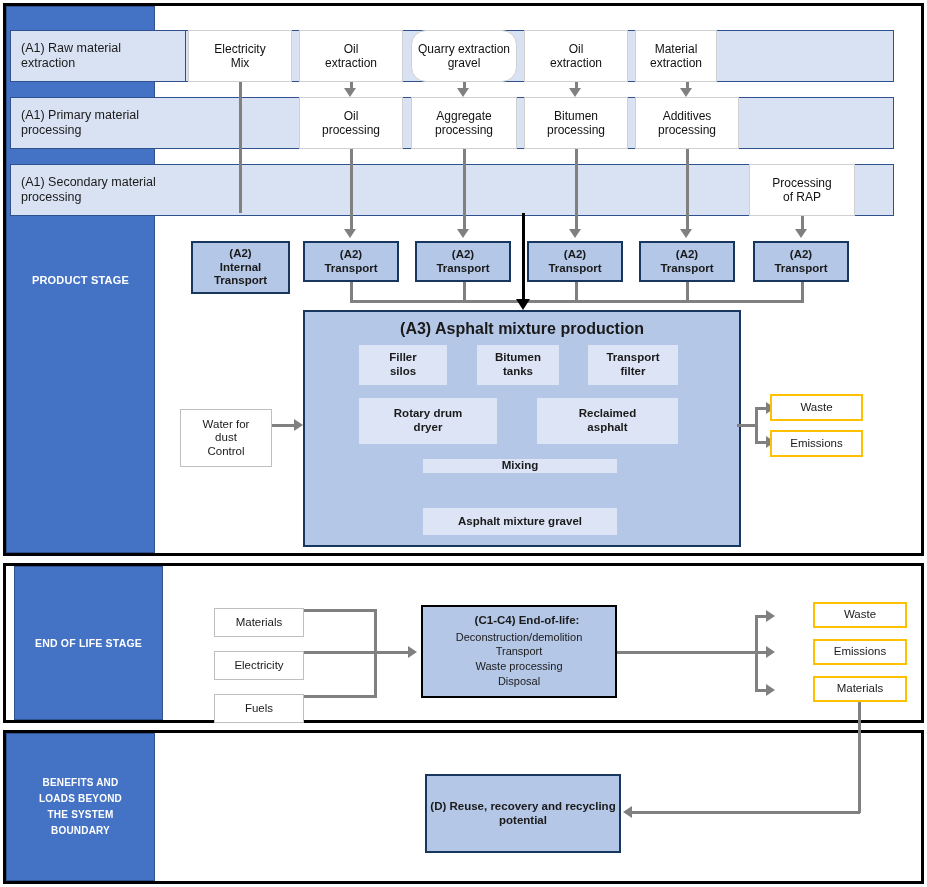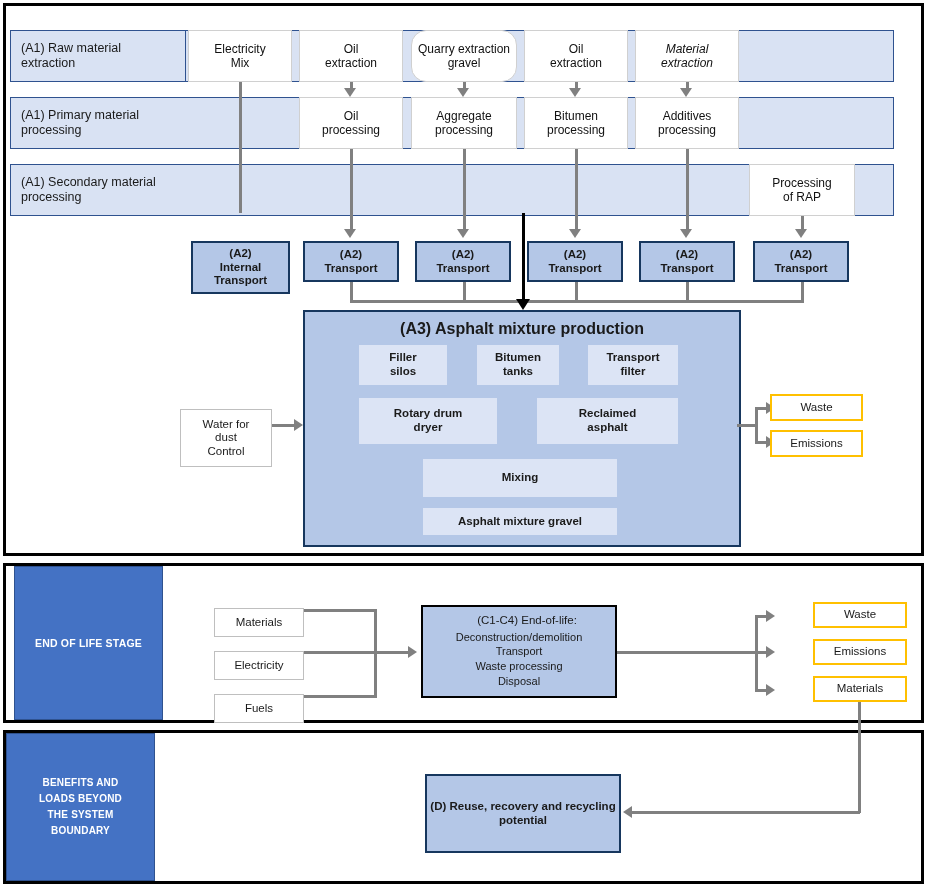--- a/index.html
+++ b/index.html
@@ -17,21 +17,21 @@
       text-align:center;line-height:1.18;color:#111;}
 
   .a1row{background:#D9E2F3;border:1px solid #2F528F;}
   .a1label{justify-content:flex-start;padding-left:10px;text-align:left;font-size:12.5px;color:#1a1a1a;}
   .white{background:#ffffff;border:1px solid #D0D0D0;font-size:12px;}
   .a2{background:#B4C7E7;border:2px solid #17375E;font-size:11.5px;font-weight:bold;color:#1a1a1a;}
   .a3wrap{background:#B4C7E7;border:2px solid #17375E;}
   .a3title{position:absolute;left:0;right:0;top:8px;text-align:center;font-size:16px;font-weight:bold;color:#1a1a1a;}
   .sub{background:#DCE4F5;border:none;font-size:11.5px;font-weight:bold;color:#1a1a1a;}
   .eol{background:#B4C7E7;border:2px solid #000;font-size:11px;color:#1a1a1a;flex-direction:column;}
-  .eol .ttl{font-weight:normal;font-size:11.5px;margin-bottom:2px;padding-left:16px;}
+  .eol .ttl{font-weight:bold;font-size:11.5px;margin-bottom:2px;padding-left:16px;}
   .eol .ln{font-size:11px;line-height:1.35;}
   .gold{background:#ffffff;border:2px solid #FFC000;font-size:11.5px;color:#1a1a1a;}
   .plain{background:#ffffff;border:1px solid #BFBFBF;font-size:11.5px;color:#1a1a1a;margin-top:12px;}
   .dblue{background:#B4C7E7;border:2px solid #17375E;font-size:11.5px;font-weight:bold;color:#1a1a1a;}
 
   
   .ln-v{position:absolute;width:3px;background:#808080;}
   .ln-h{position:absolute;height:3px;background:#808080;}
   .ln-v.k{background:#000;width:3px;}
   .arw-d{position:absolute;width:0;height:0;border-left:6px solid transparent;border-right:6px solid transparent;border-top:9px solid #808080;}
@@ -39,20 +39,23 @@
   .arw-r{position:absolute;width:0;height:0;border-top:6px solid transparent;border-bottom:6px solid transparent;border-left:9px solid #808080;}
   .arw-l{position:absolute;width:0;height:0;border-top:6px solid transparent;border-bottom:6px solid transparent;border-right:9px solid #808080;}
 </style>
 </head>
 <body>
 
 <div id="canvas">
 
   <div class="panel" style="left:3px;top:3px;width:921px;height:553px;"></div>
 
+  <div class="stage-band" style="left:6px;top:6px;width:149px;height:547px;font-size:11px;">
+    <span>PRODUCT STAGE</span>
+  </div>
 
   <div class="bx a1row a1label" style="left:10px;top:30px;width:176px;height:52px;">
     <span style="display:block">
       <span>(A1) Raw material</span><br>
       <span>extraction</span>
     </span>
   </div>
   <div class="bx a1row" style="left:186px;top:30px;width:708px;height:52px;border-left:none;"></div>
 
   <div class="bx white" style="left:188px;top:30px;width:104px;height:52px;">
@@ -60,21 +63,21 @@
   </div>
   <div class="bx white" style="left:299px;top:30px;width:104px;height:52px;">
     <span><span>Oil</span><br><span>extraction</span></span>
   </div>
   <div class="bx white" style="left:411px;top:30px;width:106px;height:52px;border-radius:15px;">
     <span><span>Quarry extraction</span><br><span>gravel</span></span>
   </div>
   <div class="bx white" style="left:524px;top:30px;width:104px;height:52px;">
     <span><span>Oil</span><br><span>extraction</span></span>
   </div>
-  <div class="bx white" style="left:635px;top:30px;width:104px;height:52px;font-style:italic;">
+  <div class="bx white" style="left:635px;top:30px;width:82px;height:52px;">
     <span><span>Material</span><br><span>extraction</span></span>
   </div>
 
   <div class="bx a1row a1label" style="left:10px;top:97px;width:232px;height:52px;">
     <span style="display:block">
       <span>(A1) Primary material</span><br>
       <span>processing</span>
     </span>
   </div>
   <div class="bx a1row" style="left:242px;top:97px;width:652px;height:52px;border-left:none;"></div>
@@ -172,21 +175,21 @@
   </div>
   <div class="bx sub" style="left:588px;top:345px;width:90px;height:40px;">
     <span><span>Transport</span><br><span>filter</span></span>
   </div>
   <div class="bx sub" style="left:359px;top:398px;width:138px;height:46px;">
     <span><span>Rotary drum</span><br><span>dryer</span></span>
   </div>
   <div class="bx sub" style="left:537px;top:398px;width:141px;height:46px;">
     <span><span>Reclaimed</span><br><span>asphalt</span></span>
   </div>
-  <div class="bx sub" style="left:423px;top:459px;width:194px;height:38px;">
+  <div class="bx sub" style="left:423px;top:459px;width:194px;height:14px;">
     <span>Mixing</span>
   </div>
   <div class="bx sub" style="left:423px;top:508px;width:194px;height:27px;">
     <span>Asphalt mixture gravel</span>
   </div>
 
   <div class="bx plain" style="left:180px;top:397px;width:92px;height:58px;">
     <span><span>Water for</span><br><span>dust</span><br><span>Control</span></span>
   </div>
   <div class="ln-h" style="left:272px;top:424px;width:24px;"></div>

